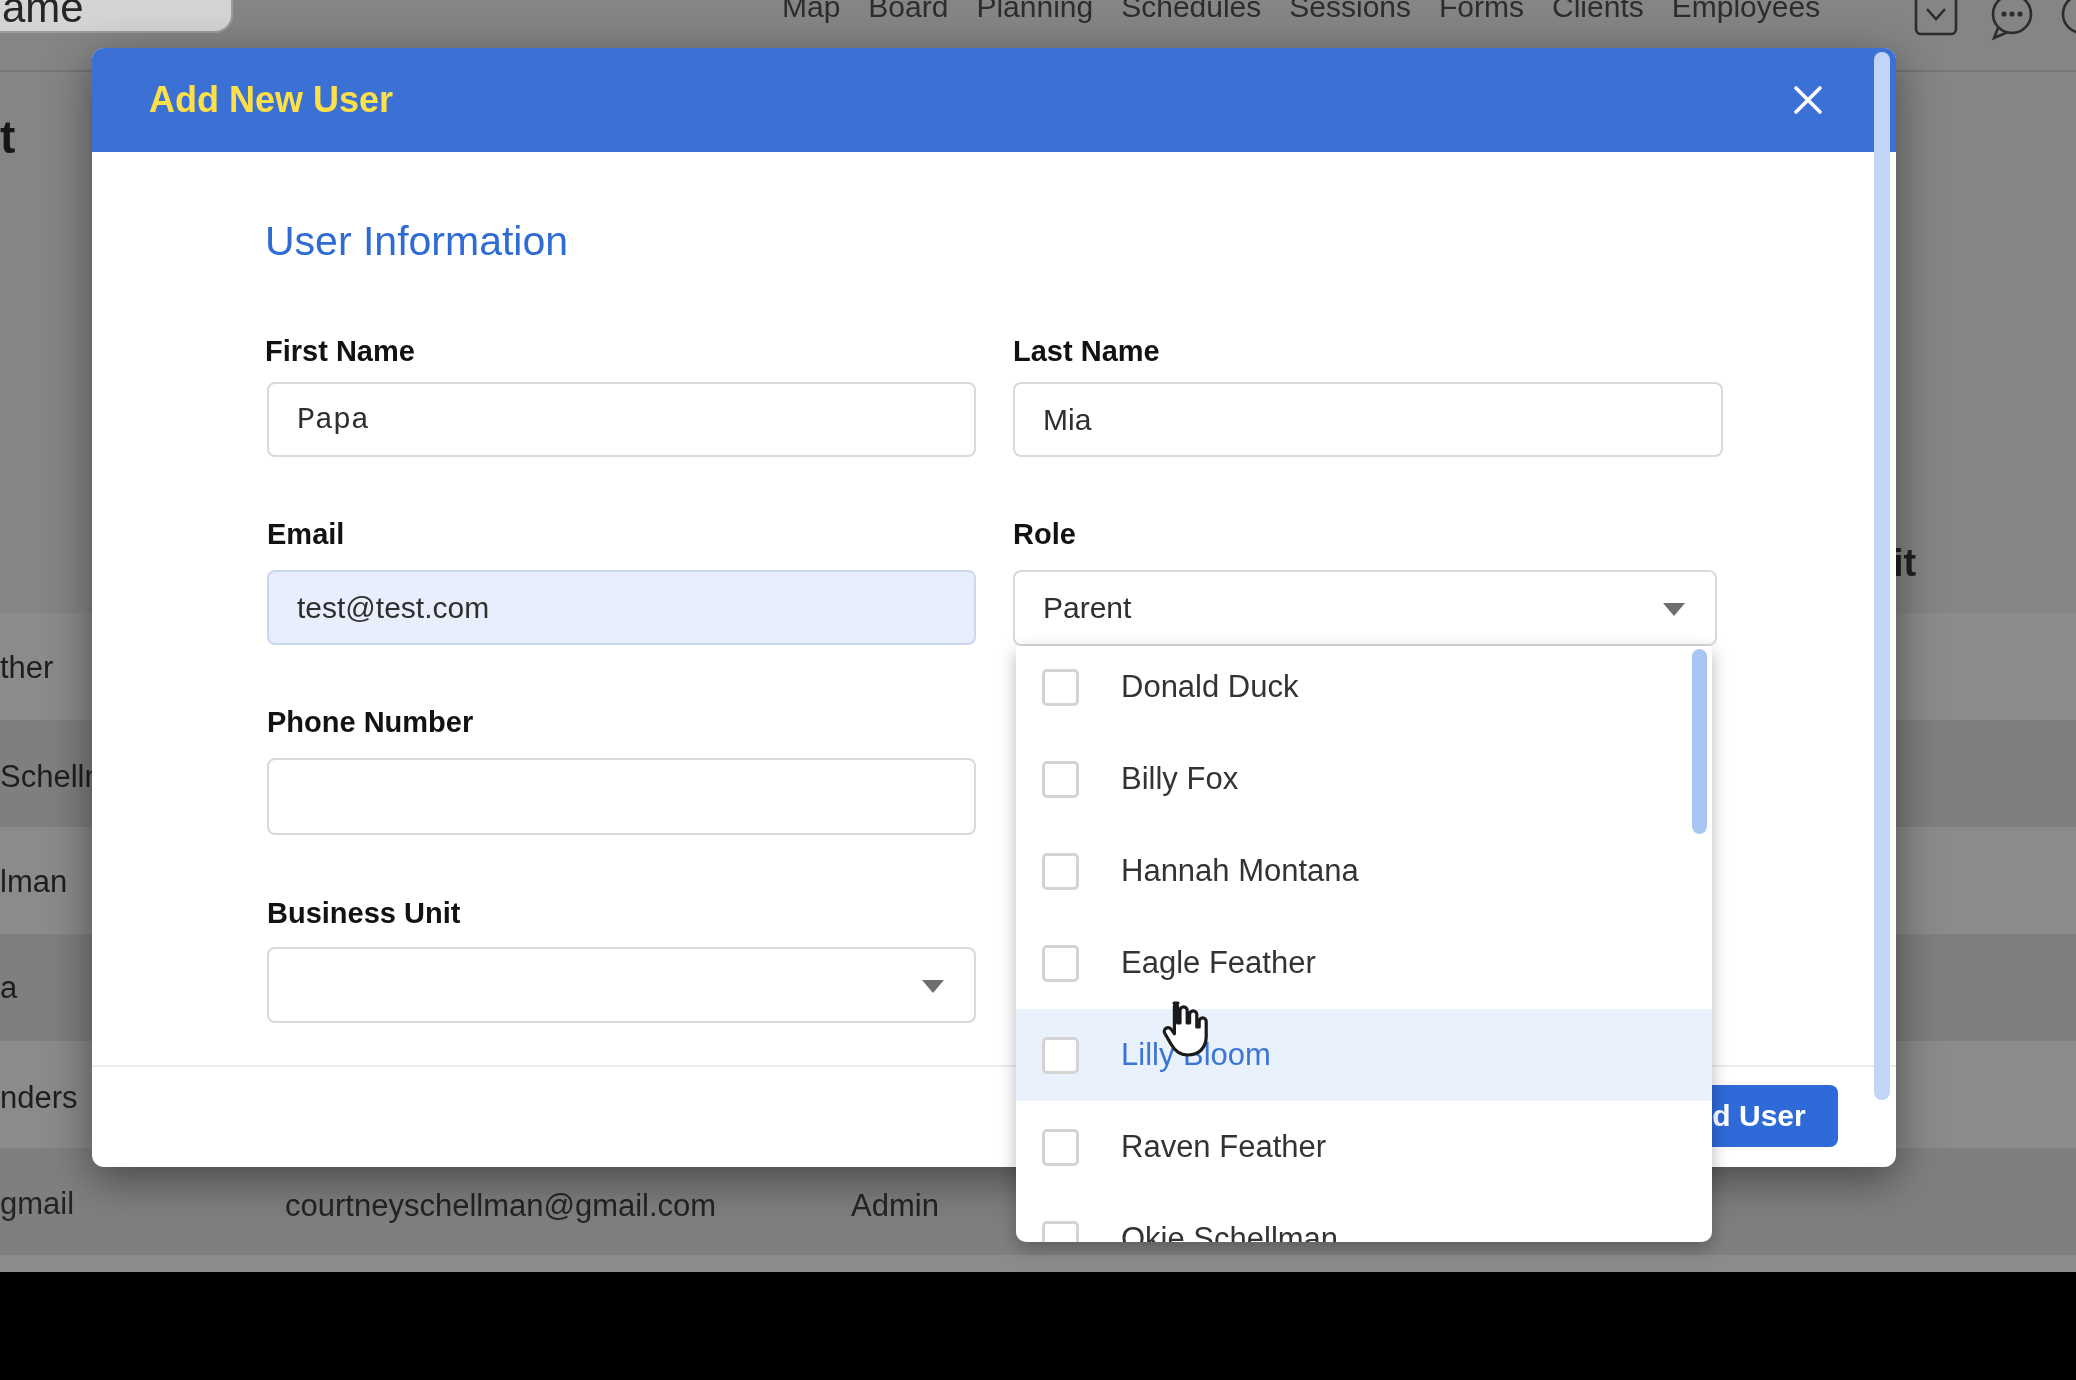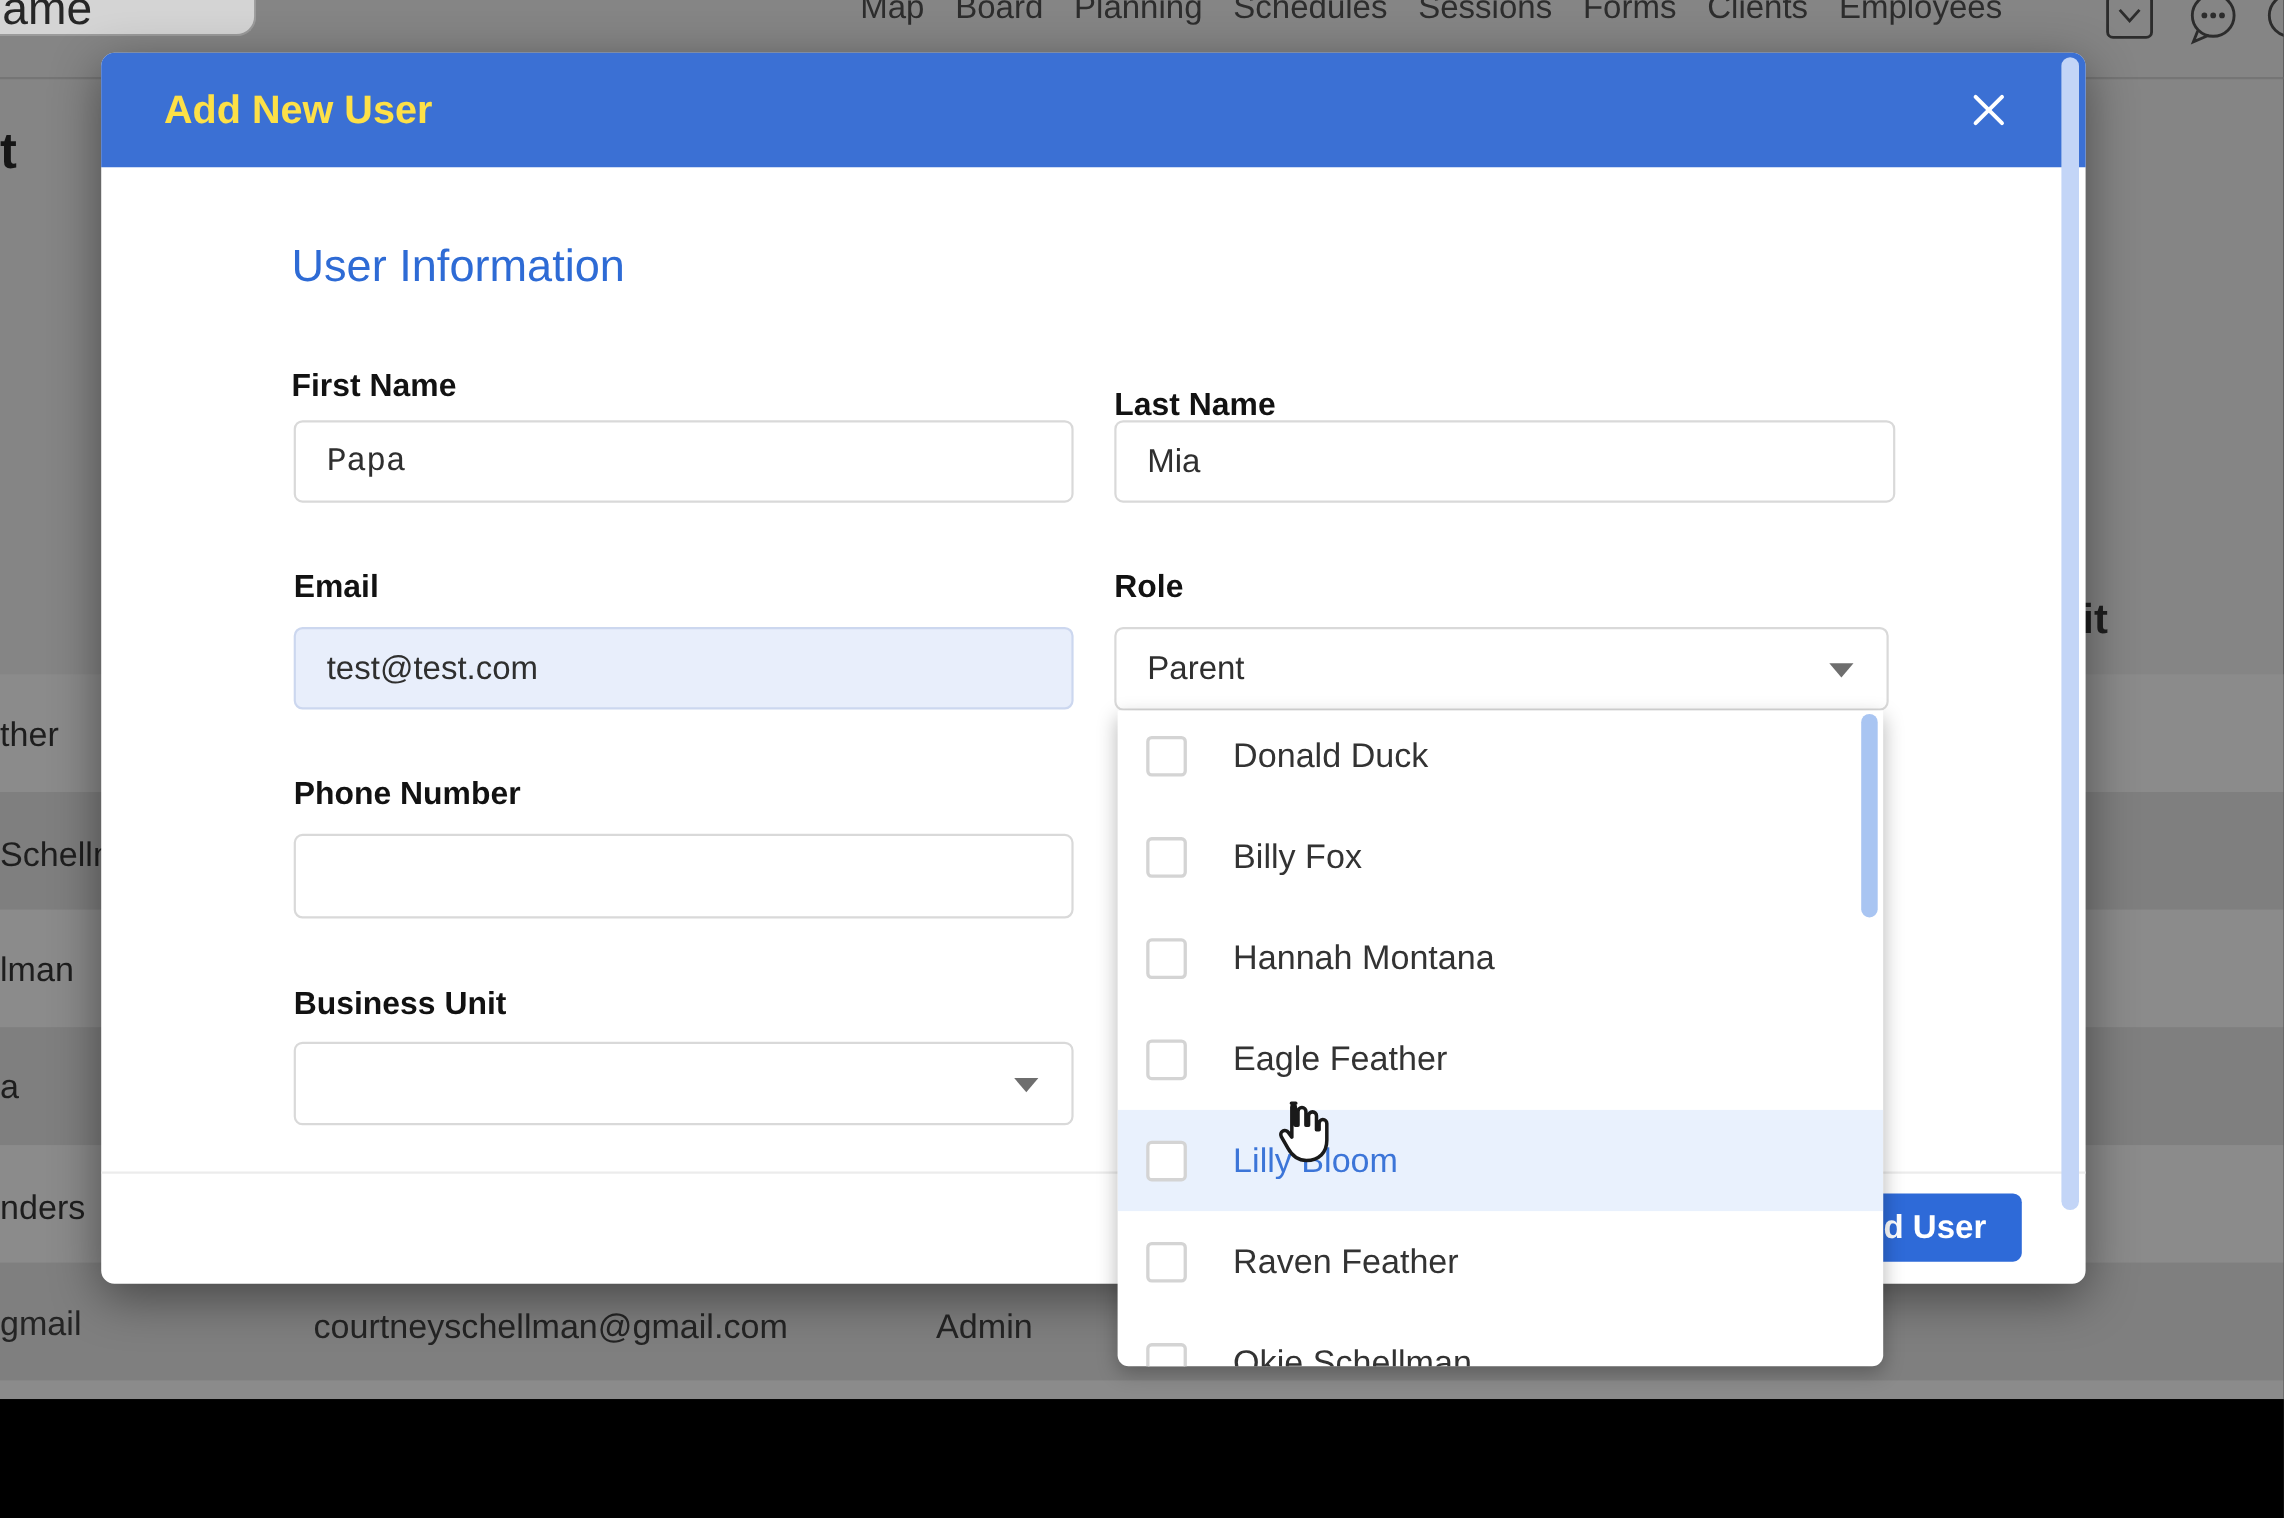--- a/index.html
+++ b/index.html
@@ -143,21 +143,21 @@
         <line x1="29" y1="5" x2="5" y2="29" stroke="#fff" stroke-width="3.6" stroke-linecap="round"></line>
       </svg>
     </div>
   </div>
 
   <div id="section-title" class="abs">User Information</div>
 
   <label class="abs field-label" style="left:173px; top:287px">First Name</label>
   <input class="abs tinput" style="left: 175px; top: 334px; width: 709px; font-family: Liberation Mono, monospace;" value="Papa">
 
-  <label class="abs field-label" style="left:921px; top:304px">Last Name</label>
+  <label class="abs field-label" style="left:921px; top:287px">Last Name</label>
   <input class="abs tinput" style="left: 921px; top: 334px; width: 710px;" value="Mia">
 
   <label class="abs field-label" style="left:175px; top:470px">Email</label>
   <input class="abs tinput email-filled" style="left: 175px; top: 522px; width: 709px;" value="test@test.com">
 
   <label class="abs field-label" style="left:921px; top:470px">Role</label>
   <div class="abs selbox" style="left:921px; top:522px; width:704px; height:76px">
     <span>Parent</span>
     <span class="caret"></span>
   </div>

